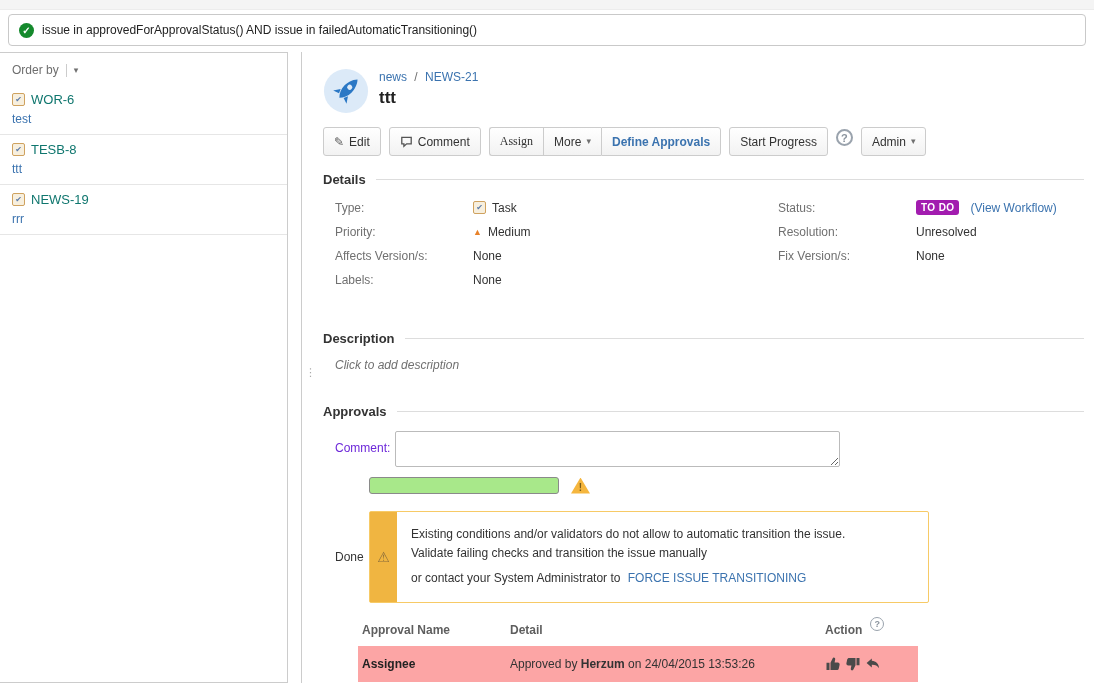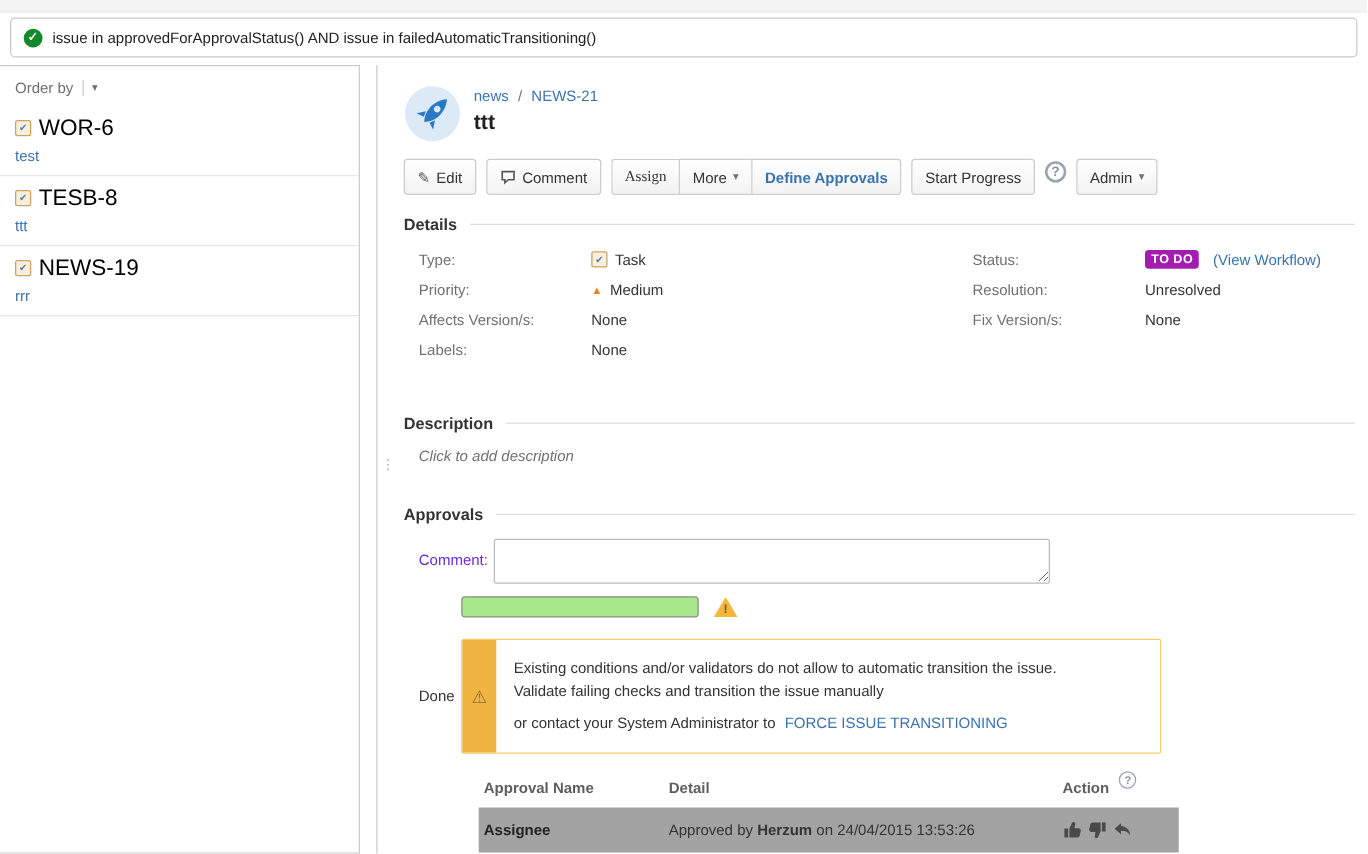--- a/index.html
+++ b/index.html
@@ -25,21 +25,21 @@
   
   .orderby-row { padding:10px 12px 8px 12px; }
   .orderby { display:inline-flex; align-items:center; color:#6e6e6e; cursor:pointer; }
   .orderby .sep { border-left:1px solid #ccc; height:13px; margin:0 7px; }
   .caret { font-size:9px; color:#707070; line-height:1; }
   .issue-item { padding:7px 12px 8px 12px; border-bottom:1px solid #e6e6e6; cursor:pointer; }
   .issue-item:first-of-type { border-top:1px solid transparent; }
   .issue-key-row { display:flex; align-items:center; gap:6px; }
   .task-icon { width:13px; height:13px; border:1px solid #cfa25f; border-radius:2px; background:#f7efde;
     display:inline-flex; align-items:center; justify-content:center; font-size:8px; color:#5b7aa8; flex:0 0 auto; }
-  .issue-link { color:#000000; font-size:18px; }
+  .issue-link { color:#0f766e; font-size:13px; }
   .issue-summary { color:#3b73af; font-size:12px; margin-top:5px; display:block; }
 
   
   .issue-header { display:flex; gap:10px; align-items:flex-start; }
   .avatar { width:46px; height:46px; flex:0 0 auto; }
   .crumbs { font-size:12px; padding-top:2px; }
   .crumb-sep { color:#707070; margin:0 4px; }
   .crumb-link { color:#3b73af; }
   .issue-title { font-size:17px; font-weight:bold; color:#222; margin-top:4px; }
 
@@ -94,23 +94,23 @@
   .done-row { display:flex; align-items:center; margin-top:17px; }
   .done-label { width:34px; margin-left:12px; color:#333; flex:0 0 auto; }
   .warn-box { width:560px; min-height:92px; border:1px solid #f7ca66; border-radius:2px; background:#fff; display:flex; }
   .warn-stripe { width:27px; background:#f0b541; display:flex; align-items:center; justify-content:center; flex:0 0 auto; }
   .warn-stripe .glyph { color:#8a6d3b; font-size:14px; }
   .warn-content { padding:13px 14px; line-height:1.55; color:#333; }
   .warn-line3 { margin-top:7px; }
   .force-link { color:#3b73af; margin-left:4px; cursor:pointer; }
 
   
-  .appr-table { margin:15px 0 0 60px; width:560px; }
+  .appr-table { margin:15px 0 0 35px; width:560px; }
   .t-head { display:flex; align-items:center; height:24px; margin-bottom:4px; }
-  .t-row { display:flex; align-items:center; height:36px; background:#a3a3a3; padding:0 0; }
+  .t-row { display:flex; align-items:center; height:36px; background:#fca5a5; padding:0 0; }
   .c-name { width:152px; padding-left:4px; }
   .c-detail { width:315px; }
   .c-action { width:89px; display:flex; align-items:flex-start; gap:4px; }
   .th { font-weight:bold; color:#5e5e5e; }
   .help-sm { width:14px; height:14px; border:1.5px solid #9aa3ad; border-radius:50%; color:#8a939d;
     font-size:9px; font-weight:bold; display:inline-flex; align-items:center; justify-content:center;
     margin-left:4px; margin-top:-6px; background:#fff; }
   .row-name { font-weight:bold; color:#222; }
   .detail-text { color:#333; }
   .action-icon { width:16px; height:16px; cursor:pointer; display:inline-flex; }

